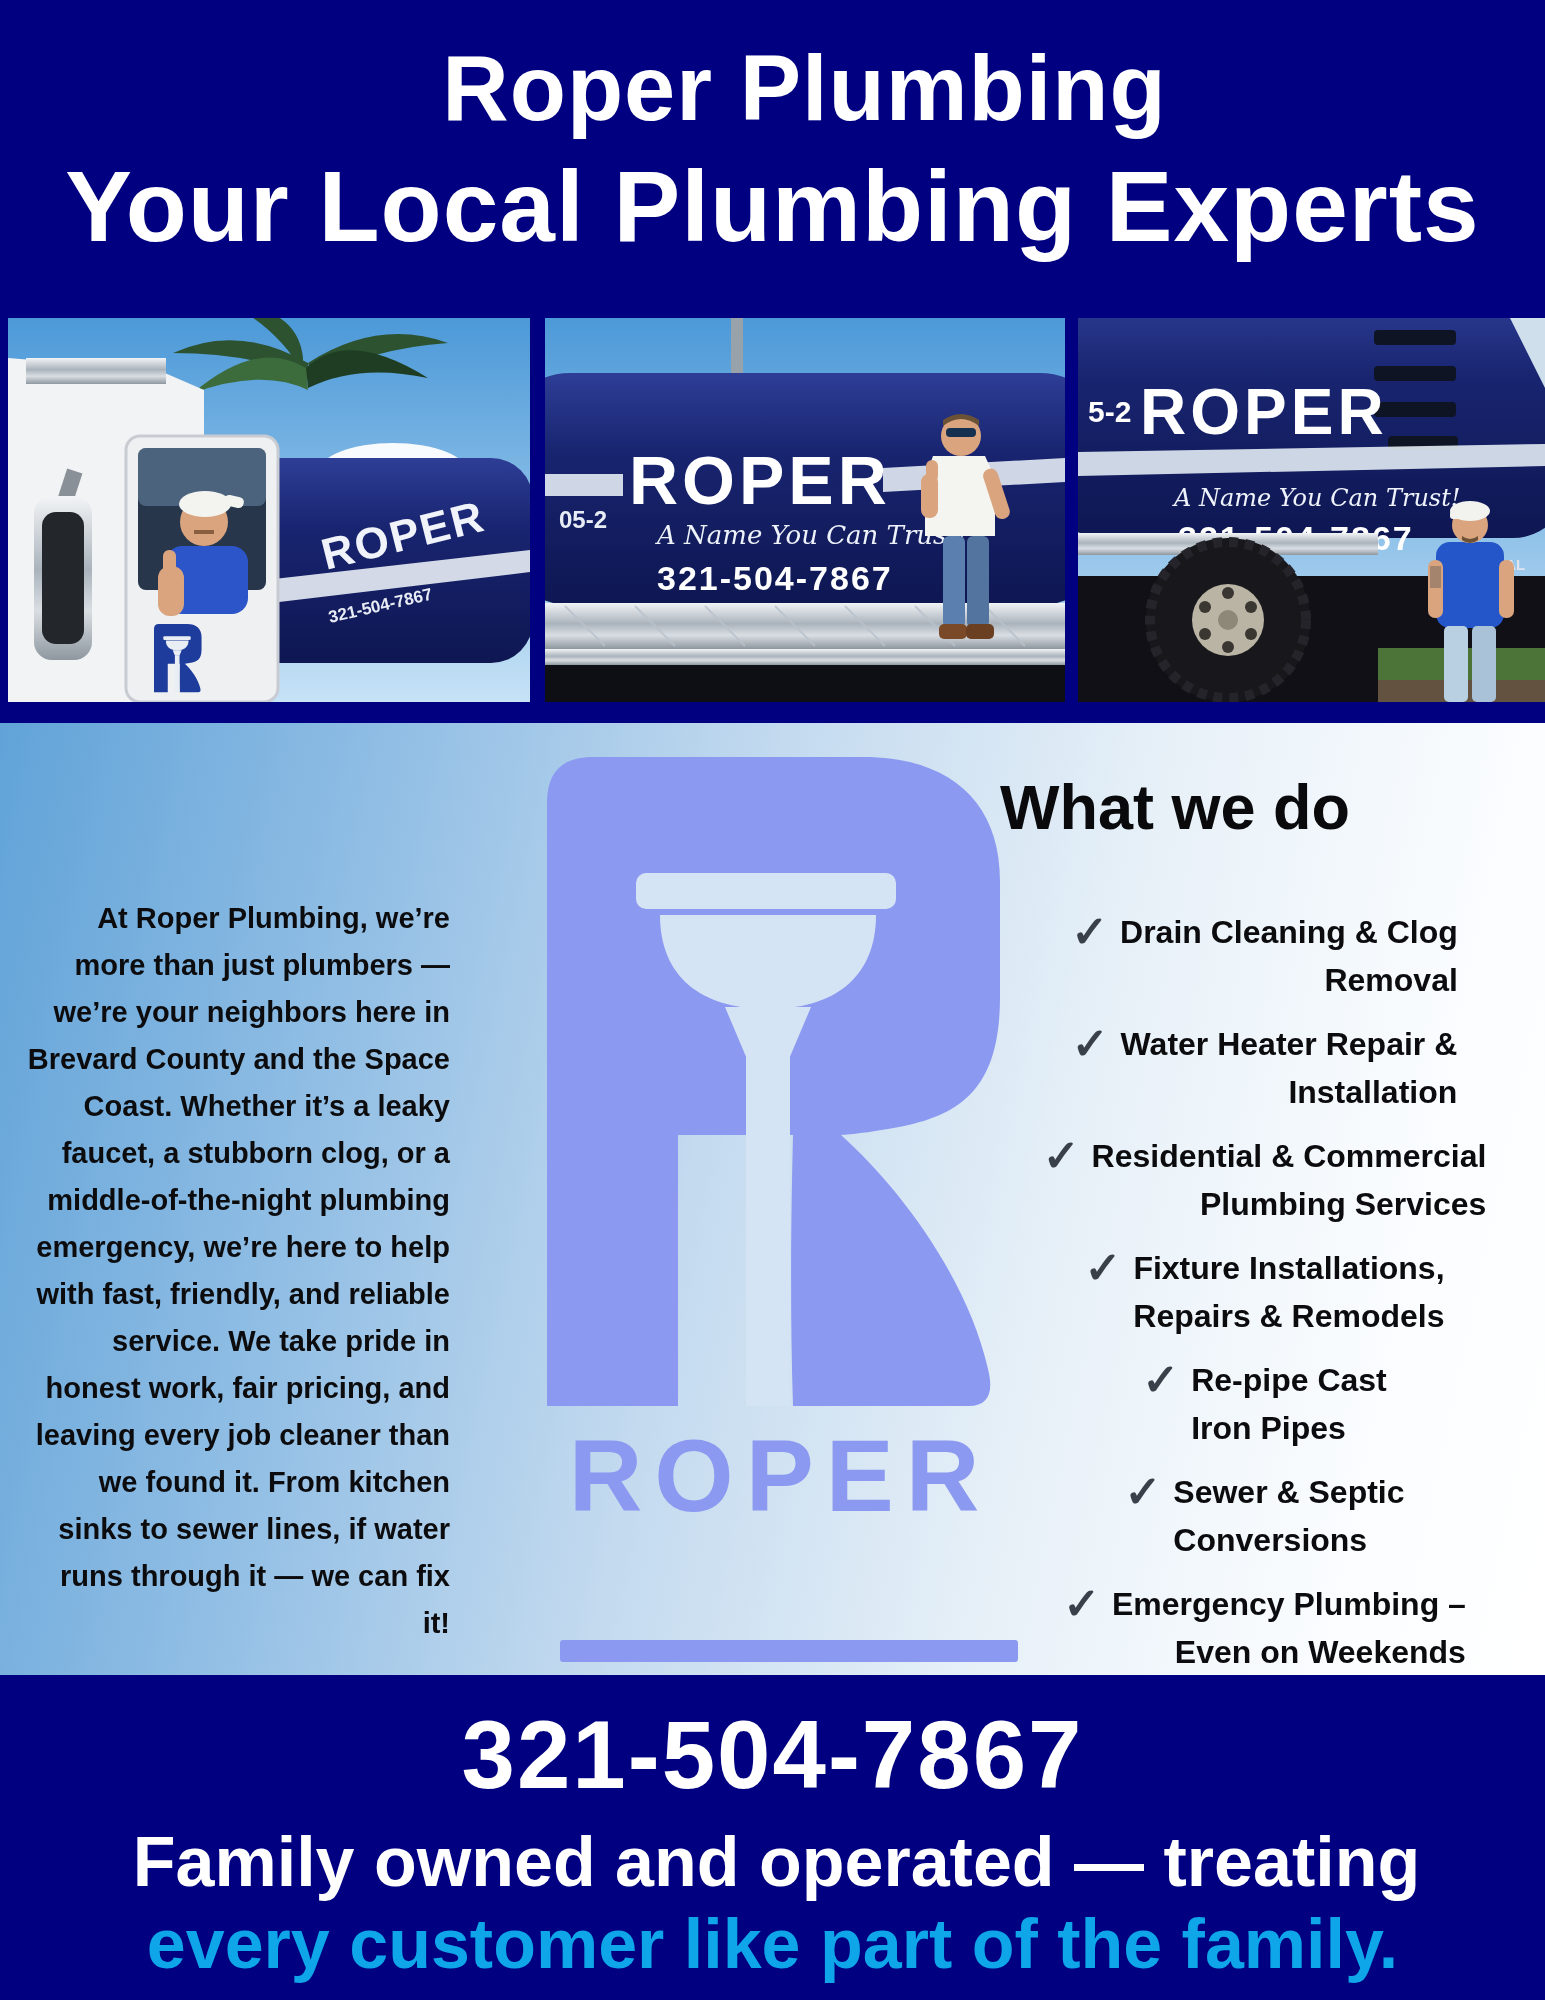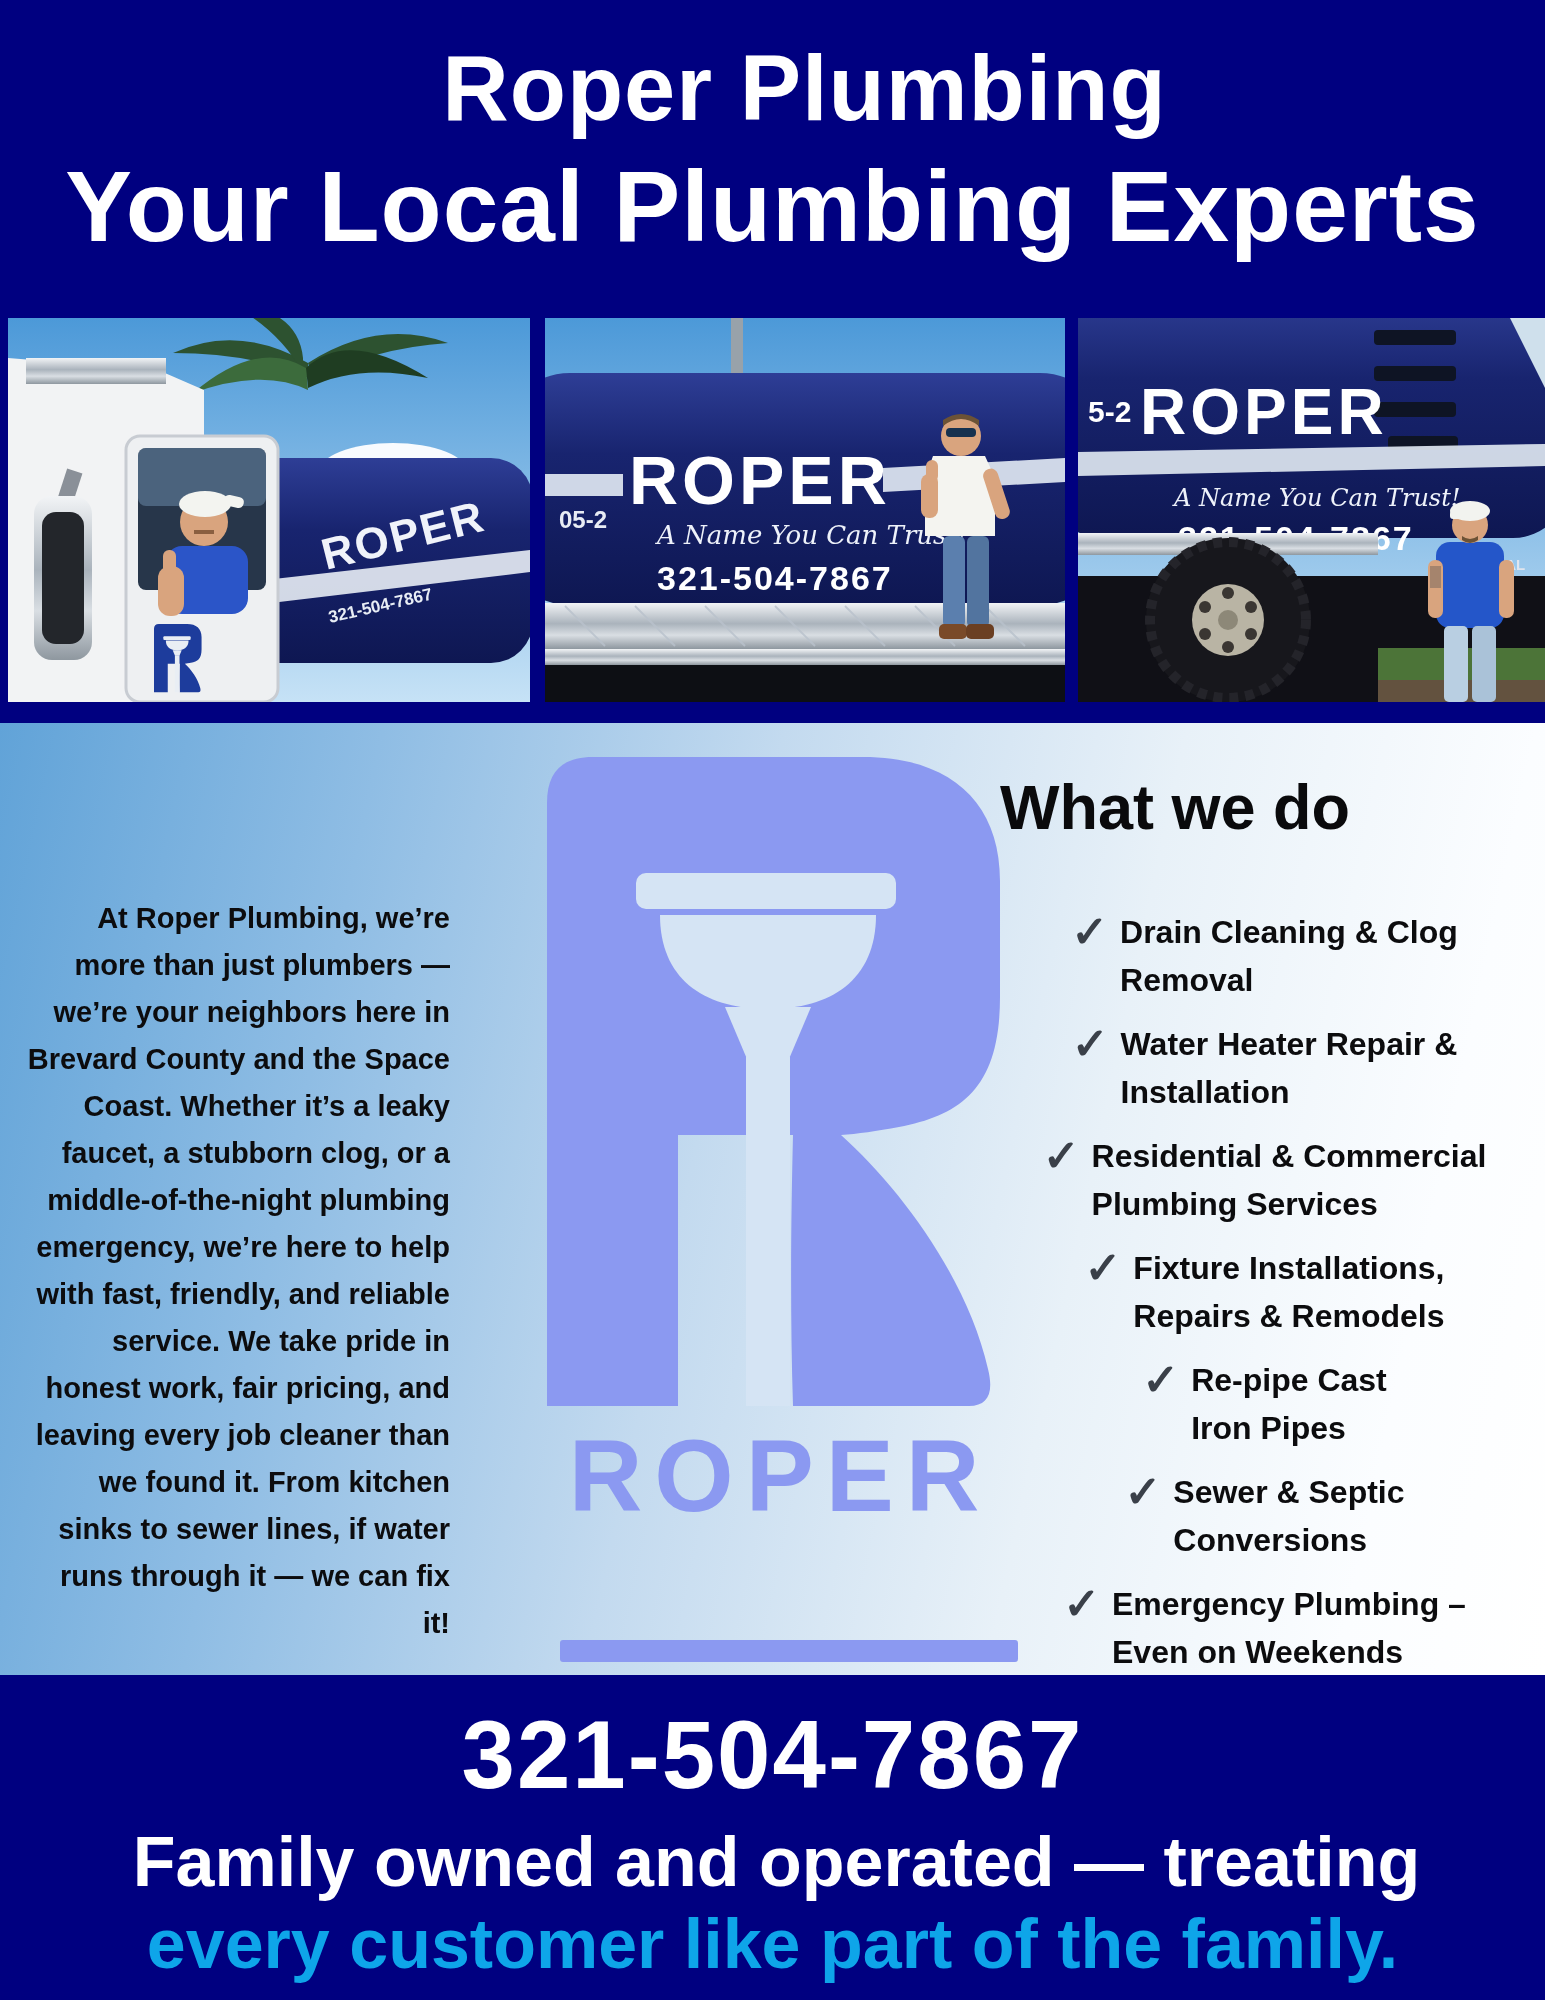--- a/index.html
+++ b/index.html
@@ -35,21 +35,21 @@
   .logo-word1{position:absolute;left:555px;top:702px;width:450px;text-align:center;margin:0;
     font-size:102px;line-height:1;font-weight:bold;color:#8b99f1;letter-spacing:12px;white-space:nowrap;}
   .logo-word2{position:absolute;left:555px;top:826px;width:450px;text-align:center;margin:0;
     font-size:80px;line-height:1;font-weight:bold;color:#8b99f1;letter-spacing:2px;white-space:nowrap;}
   .logo-bar{position:absolute;left:560px;top:917px;width:458px;height:22px;background:#8b99f1;border-radius:3px;}
   
   .svc-list{position:absolute;left:992px;top:185px;width:545px;margin:0;padding:0;list-style:none;}
   .svc{display:flex;justify-content:center;align-items:flex-start;margin:0 0 16px 0;
     font-size:32px;line-height:48px;font-weight:bold;color:#0c0c0e;}
   .svc .check{font-size:44px;line-height:48px;color:#3a4049;margin-right:12px;flex:0 0 auto;}
-  .svc .svc-text{text-align:left;}
+  .svc .svc-text{text-align:right;}
   .svc.left .svc-text{text-align:left;}
   
   .footer{position:absolute;left:0;top:1675px;width:1545px;height:325px;background:#000080;}
   .footer-phone{position:absolute;left:0;top:32px;width:1545px;text-align:center;margin:0;
     color:#ffffff;font-weight:bold;font-size:96px;line-height:1;letter-spacing:2px;}
   .tagline1{position:absolute;left:4px;top:146px;width:1545px;text-align:center;margin:0;
     color:#ffffff;font-weight:bold;font-size:70px;line-height:82px;}
   .tagline2{position:absolute;left:0;top:228px;width:1545px;text-align:center;margin:0;
     color:#0ea5e9;font-weight:bold;font-size:70px;line-height:82px;}
 </style>

